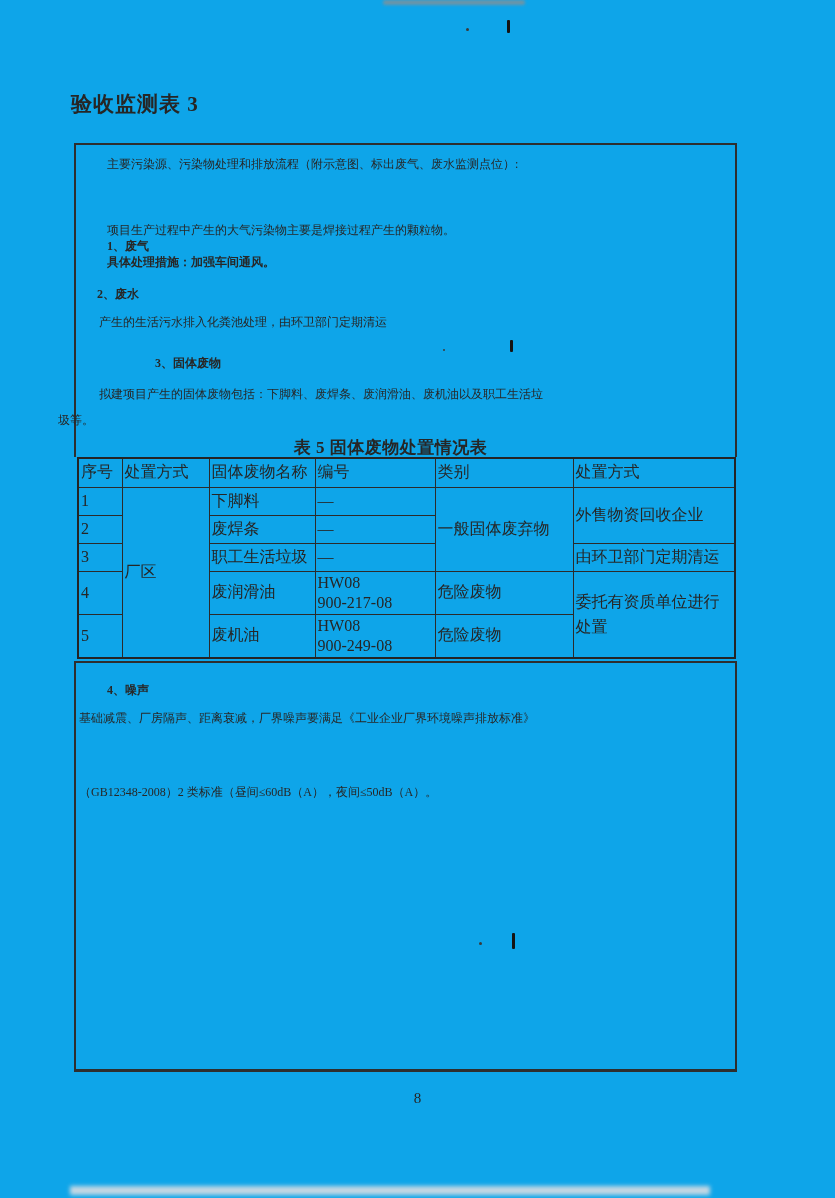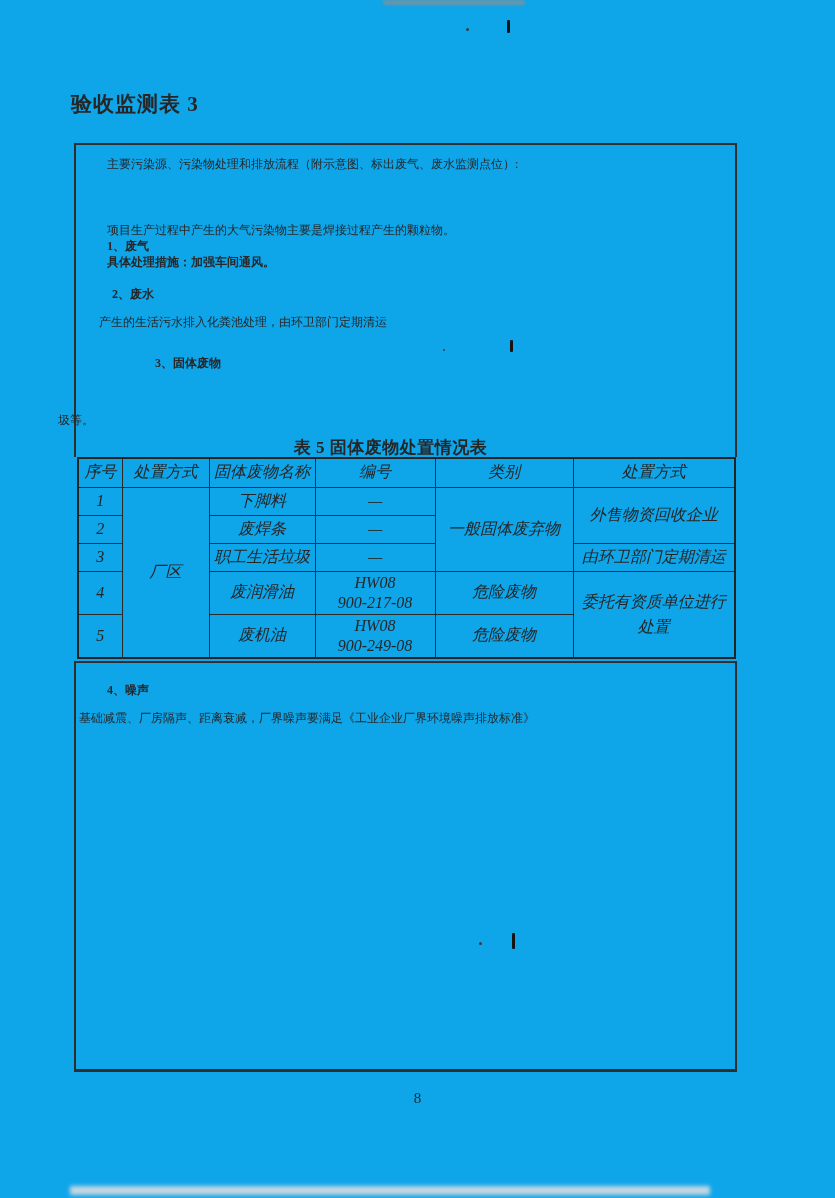--- a/index.html
+++ b/index.html
@@ -58,26 +58,25 @@
     position: absolute;
     left: 77px; top: 457px;
     width: 657px;
     border-collapse: collapse;
     table-layout: fixed;
     border: 2.5px solid #242424;
     font-size: 16px;
   }
   table.waste th, table.waste td {
     border: 1.5px solid #2b2b2b;
-    text-align: center;
+    text-align: left;
     vertical-align: middle;
     font-weight: 400;
     padding: 0 2px;
     overflow: hidden;
-    font-style: italic;
   }
   tr.hrow  { height: 29px; }
   tr.r-std { height: 28px; }
   tr.r-t4  { height: 43px; }
   tr.r-t5  { height: 44px; }
   td.code { white-space: pre-line; line-height: 20px; }
   td.wrap { line-height: 25px; }
   
   .pageno {
     position: absolute;
@@ -138,23 +137,24 @@
   <div class="dot d3"></div>
 
   <div class="doc-title">验收监测表 3</div>
 
   <div class="box1"></div>
 
   <div class="line" style="left:107px; top:153px;">主要污染源、污染物处理和排放流程（附示意图、标出废气、废水监测点位）:</div>
   <div class="line bold" style="left:107px; top:187px;margin-top:48px;">1、废气</div>
   <div class="line" style="left:107px; top:219px;">项目生产过程中产生的大气污染物主要是焊接过程产生的颗粒物。</div>
   <div class="line" style="left:107px; top:251px;font-weight:bold;">具体处理措施：加强车间通风。</div>
-  <div class="line bold" style="left:112px; top:283px;">2、废水</div>
+  <div class="line bold" style="left:97px; top:283px;">2、废水</div>
   <div class="line" style="left:99px; top:311px;">产生的生活污水排入化粪池处理，由环卫部门定期清运</div>
   <div class="line bold" style="left:107px; top:352px;margin-left:48px;">3、固体废物</div>
+  <div class="line" style="left:99px; top:383px;">拟建项目产生的固体废物包括：下脚料、废焊条、废润滑油、废机油以及职工生活垃</div>
   <div class="line" style="left:58px; top:409px;">圾等。</div>
 
   <div class="tbl-title">表 5 固体废物处置情况表</div>
 
   <table class="waste">
     <colgroup>
       <col style="width:44px">
       <col style="width:87px">
       <col style="width:106px">
       <col style="width:120px">
@@ -204,16 +204,17 @@
 900-249-08</td>
       <td>危险废物</td>
     </tr>
   </tbody>
     </table>
 
   <div class="box2"></div>
 
   <div class="line bold" style="left:107px; top:679px;">4、噪声</div>
   <div class="line" style="left:79px; top:707px;">基础减震、厂房隔声、距离衰减，厂界噪声要满足《工业企业厂界环境噪声排放标准》</div>
+  <div class="line" style="left:79px; top:781px;">（GB12348-2008）2 类标准（昼间≤60dB（A），夜间≤50dB（A）。</div>
 
   <div class="pageno">8</div>
 
 </div>
 
 </body></html>

